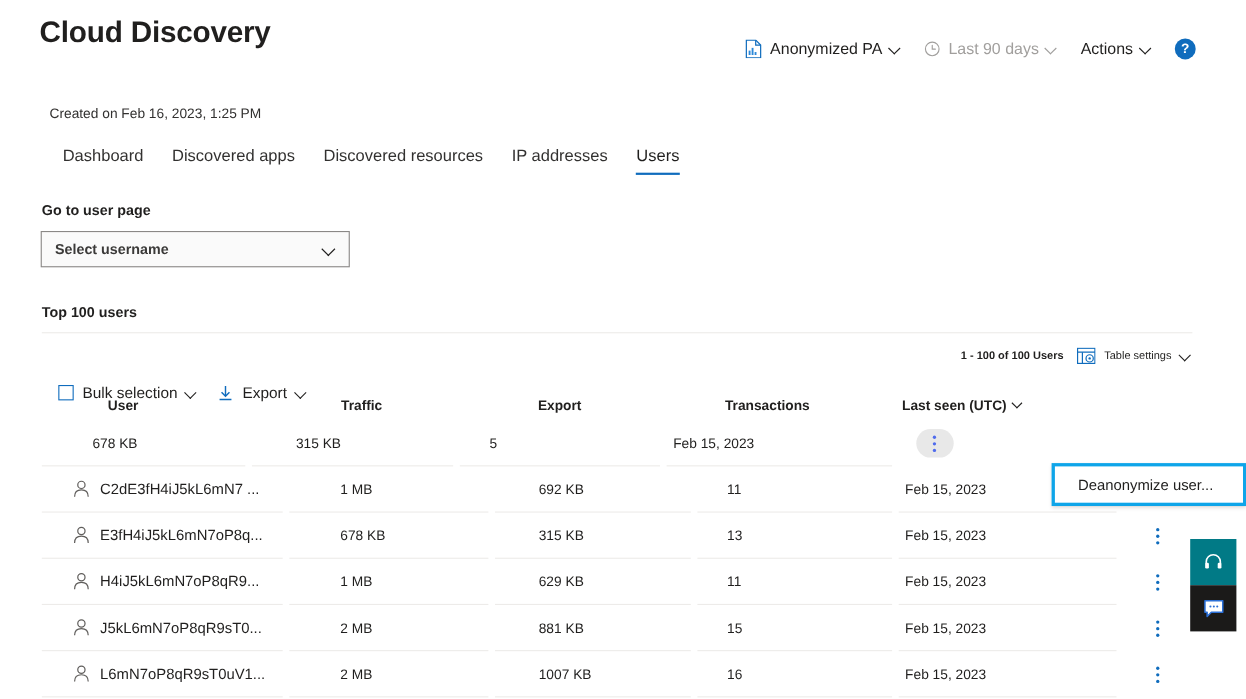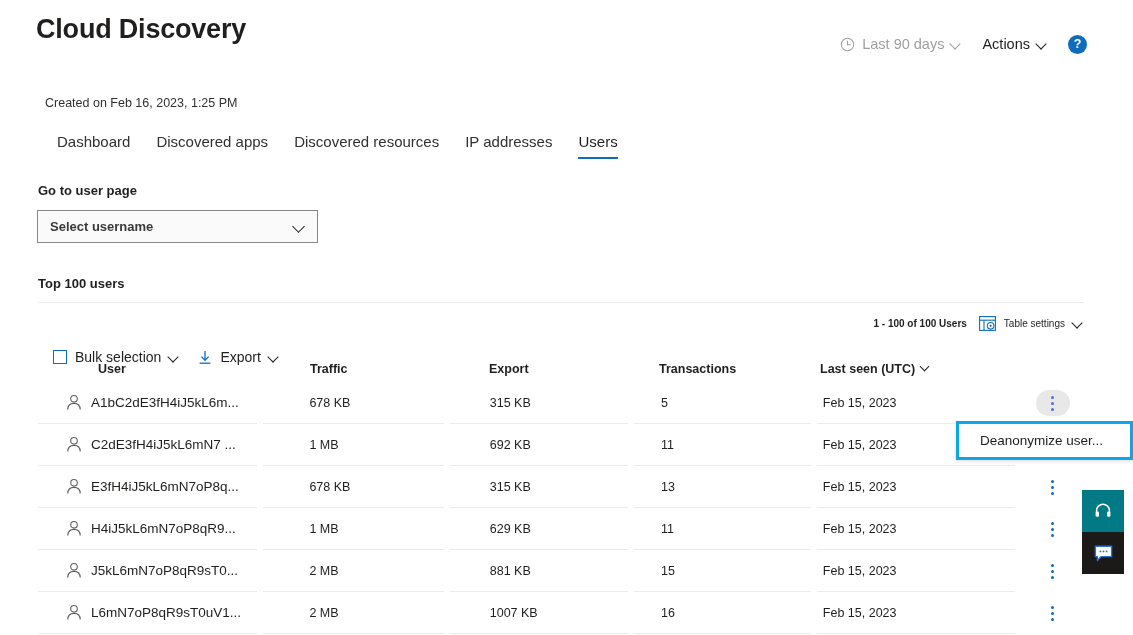--- a/index.html
+++ b/index.html
@@ -163,20 +163,33 @@
 </style>
 </head>
 <body>
 
 <div class="page">
 
   <div class="hdr-title">Cloud Discovery</div>
 
   <div class="hdr-controls">
 
+    <div class="hc-item">
+      <span>
+        <svg class="icon-report" viewBox="0 0 16 17">
+          <path d="M1.5 0.5 H10 L14.5 5 V16.5 H1.5 Z" fill="#fff" stroke="#0f6cbd" stroke-width="1.1"></path>
+          <path d="M10 0.7 V5 H14.3" fill="none" stroke="#0f6cbd" stroke-width="1.1"></path>
+          <rect x="3.6" y="10" width="1.7" height="4" fill="#2b88d8"></rect>
+          <rect x="6.3" y="7.5" width="1.7" height="6.5" fill="#2b88d8"></rect>
+          <rect x="9" y="11.3" width="1.7" height="2.7" fill="#2b88d8"></rect>
+        </svg>
+      </span>
+      <span>Anonymized PA</span>
+      <span class="chev"></span>
+    </div>
 
     <div class="hc-item disabled">
       <span>
         <svg class="icon-clock" viewBox="0 0 16 16">
           <circle cx="8" cy="8" r="6.6" fill="none" stroke="#a19f9d" stroke-width="1.1"></circle>
           <path d="M8 4.4 V8.2 H11" fill="none" stroke="#a19f9d" stroke-width="1.1" stroke-linecap="round"></path>
         </svg>
       </span>
       <span>Last 90 days</span>
       <span class="chev"></span>
@@ -253,31 +266,20 @@
       <div class="cell c-upl">Export</div>
       <div class="cell c-tran">Transactions</div>
       <div class="cell c-seen">
         <span>Last seen (UTC)</span>
         <span class="sort-chev"></span>
       </div>
       <div class="cell c-menu"></div>
     </div>
 
     <div class="row body">
-      <div class="cell c-user">
-        <span class="user-cell">
-          <span>
-            <svg class="avatar-ic" viewBox="0 0 16 17">
-              <circle cx="8" cy="4.8" r="3.3" fill="none" stroke="#605e5c" stroke-width="1.1"></circle>
-              <path d="M1.8 15.6 C1.8 11.4 4.6 9.4 8 9.4 C11.4 9.4 14.2 11.4 14.2 15.6" fill="none" stroke="#605e5c" stroke-width="1.1"></path>
-            </svg>
-          </span>
-          <span class="uname">A1bC2dE3fH4iJ5kL6m...</span>
-        </span>
-      </div>
       <div class="cell c-traf num-sm">678 KB</div>
       <div class="cell c-upl num-sm">315 KB</div>
       <div class="cell c-tran num-sm">5</div>
       <div class="cell c-seen num-sm">Feb 15, 2023</div>
       <div class="cell c-menu">
         <span class="dots-btn active">
           <span class="dots">
               <i></i>
               <i></i>
               <i></i>

